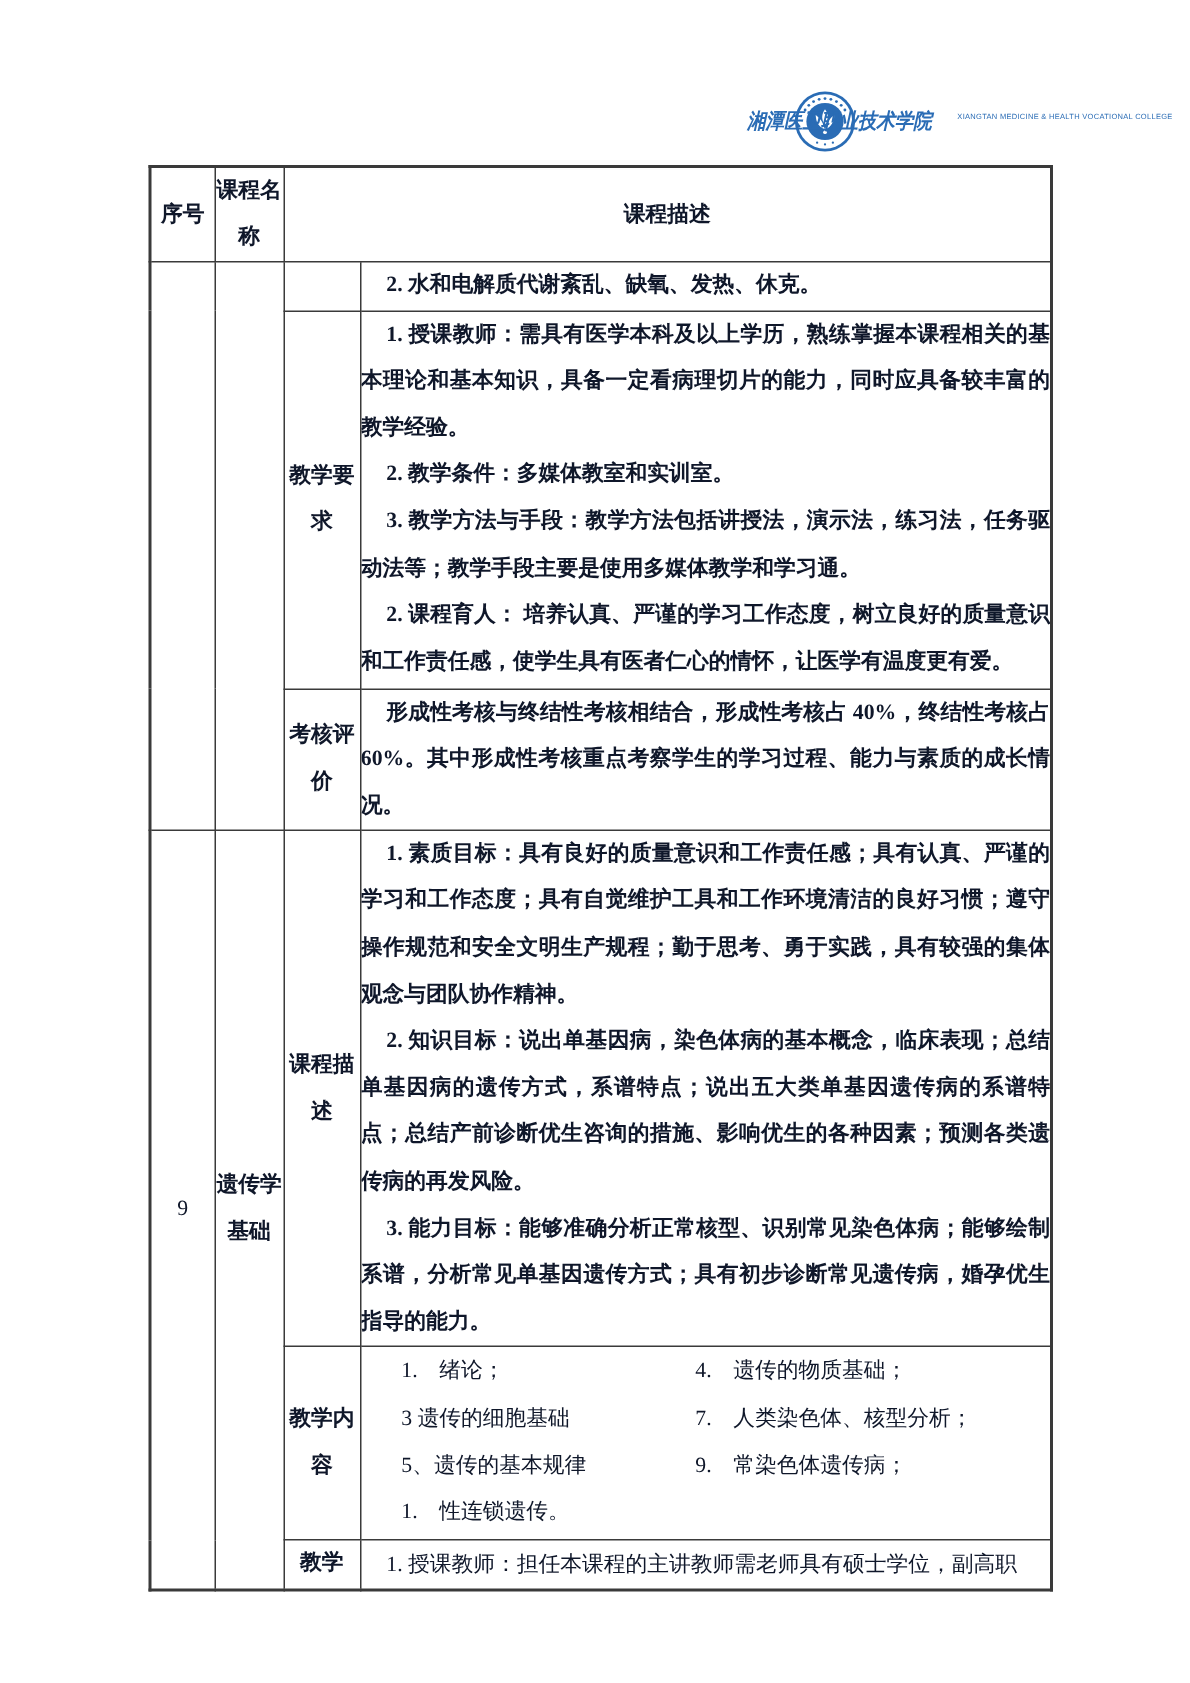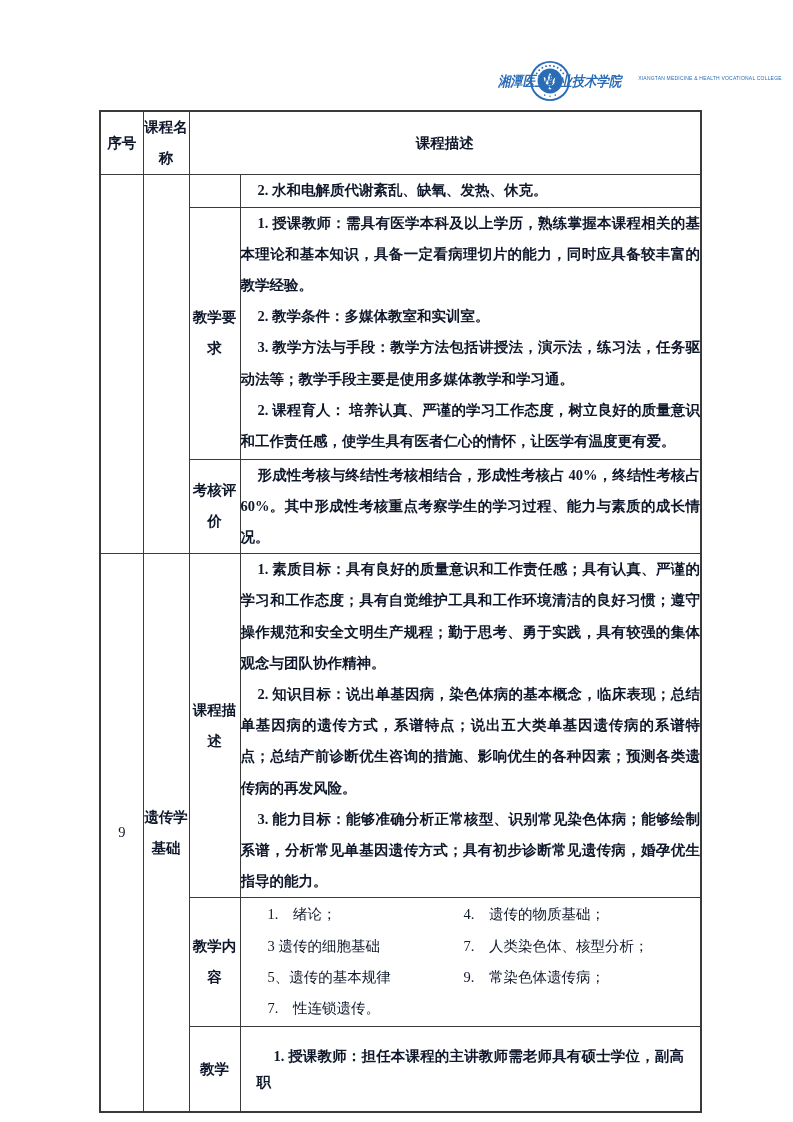--- a/index.html
+++ b/index.html
@@ -46,21 +46,21 @@
     font-weight:bold; text-align:center; vertical-align:middle;
     line-height:31.2px; word-break:break-all; padding:0 7px;
   }
   td.content { vertical-align:top; padding:1px 6px; }
   td.content p {
     margin:0; line-height:31.2px; text-indent:17px;
     text-align:justify;
     font-weight:bold;
   }
   td.content-tight { vertical-align:middle; padding:0 6px; }
-  td.content-tight p { margin:16px; line-height:26px; text-indent:17px; text-align:justify;font-weight:bold; }
+  td.content-tight p { margin:0; line-height:26px; text-indent:17px; text-align:justify; }
   .content-list {
     display:grid; grid-template-columns:196px 1fr;
     padding:1px 6px 1px 27px; line-height:31.2px;
   }
   .content-list span { display:block; }
   
   .page-number {
     position:absolute; left:0; top:1026px; width:100%;
     text-align:center; font-size:14px; color:#161616;
   }
@@ -156,21 +156,21 @@
       <tr style="height:129px">
         <td class="lbl">教学内容</td>
         <td class="content">
           <div class="content-list">
             <span>1.　绪论；</span>
             <span>4.　遗传的物质基础；</span>
             <span>3 遗传的细胞基础</span>
             <span>7.　人类染色体、核型分析；</span>
             <span>5、遗传的基本规律</span>
             <span>9.　常染色体遗传病；</span>
-            <span>7.　性连锁遗传。</span>
+            <span>1.　性连锁遗传。</span>
             <span></span>
           </div>
         </td>
       </tr>
 
       <tr style="height:28px">
         <td class="lbl">教学</td>
         <td class="content-tight">
           <p>1. 授课教师：担任本课程的主讲教师需老师具有硕士学位，副高职</p>
         </td>

